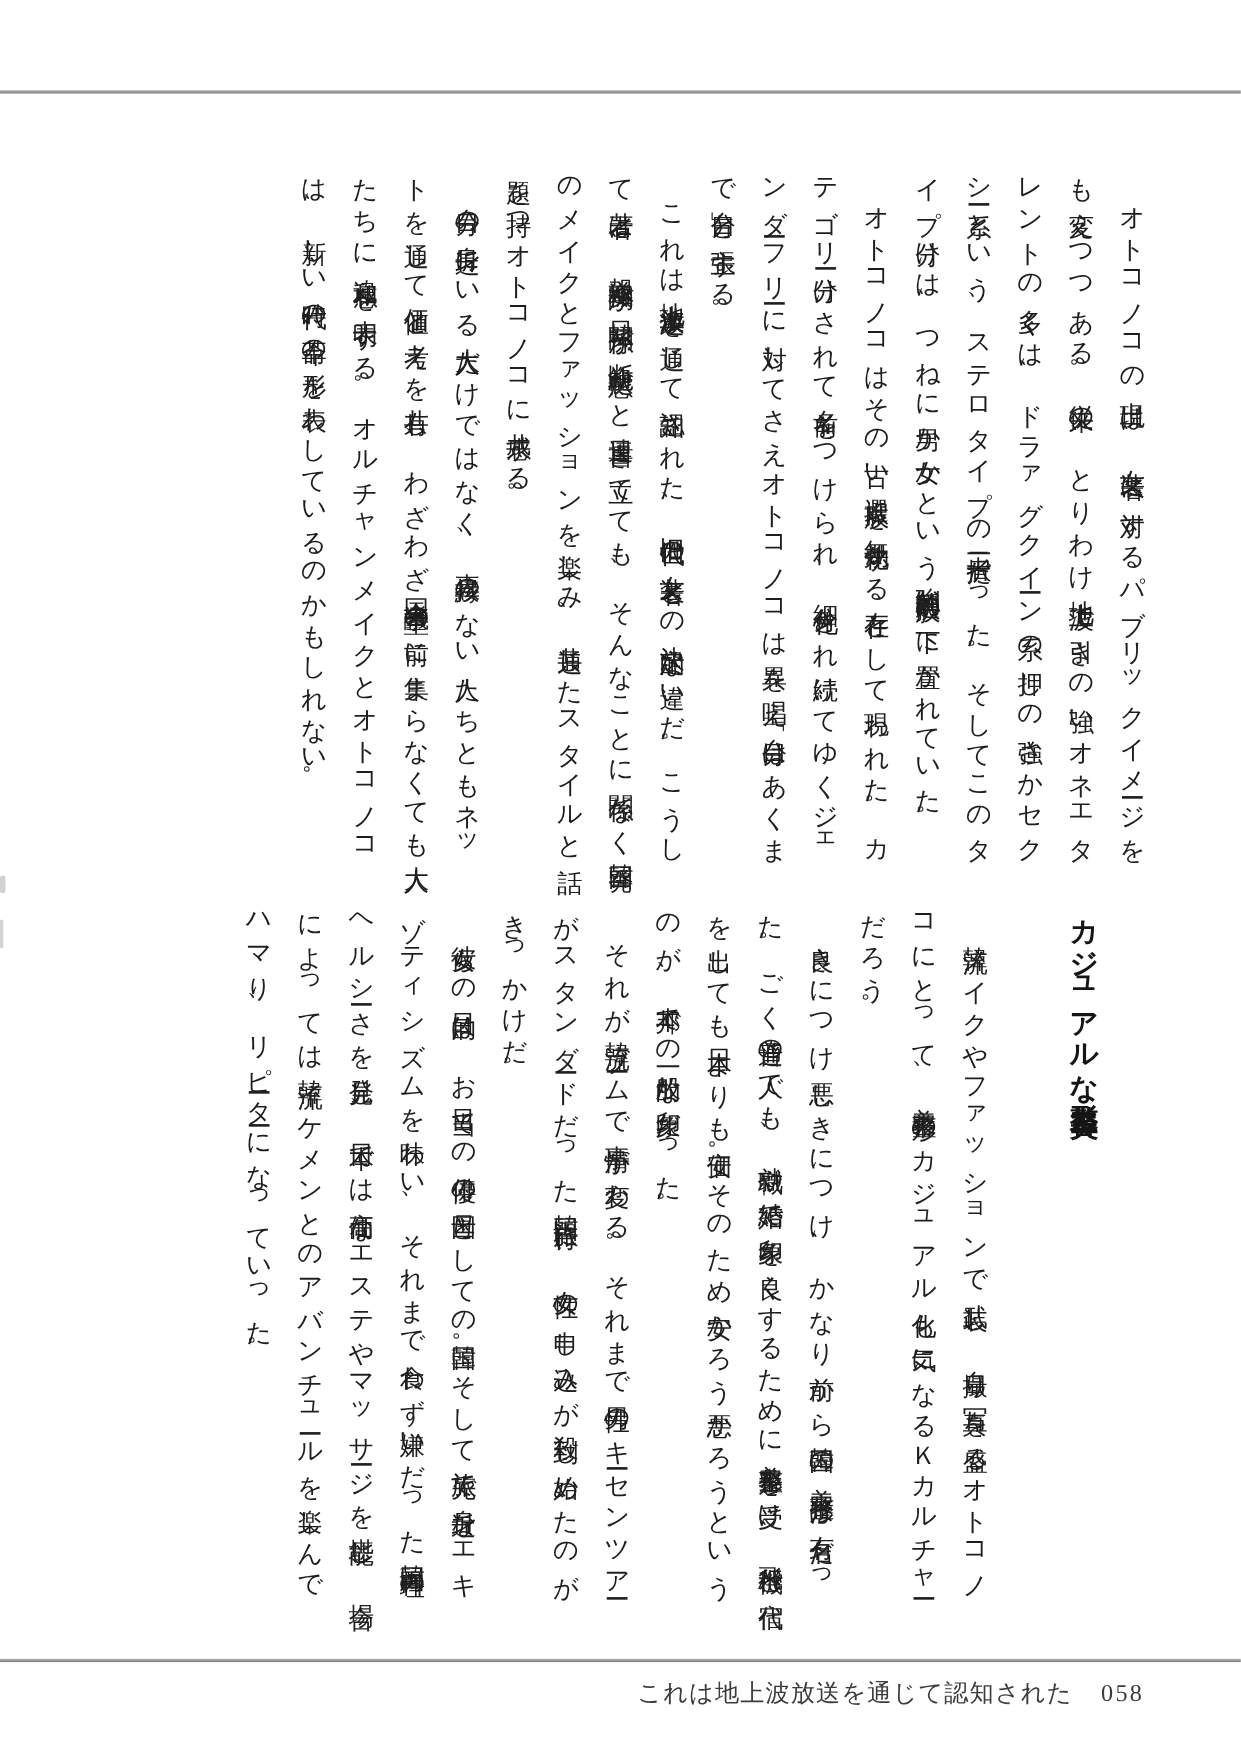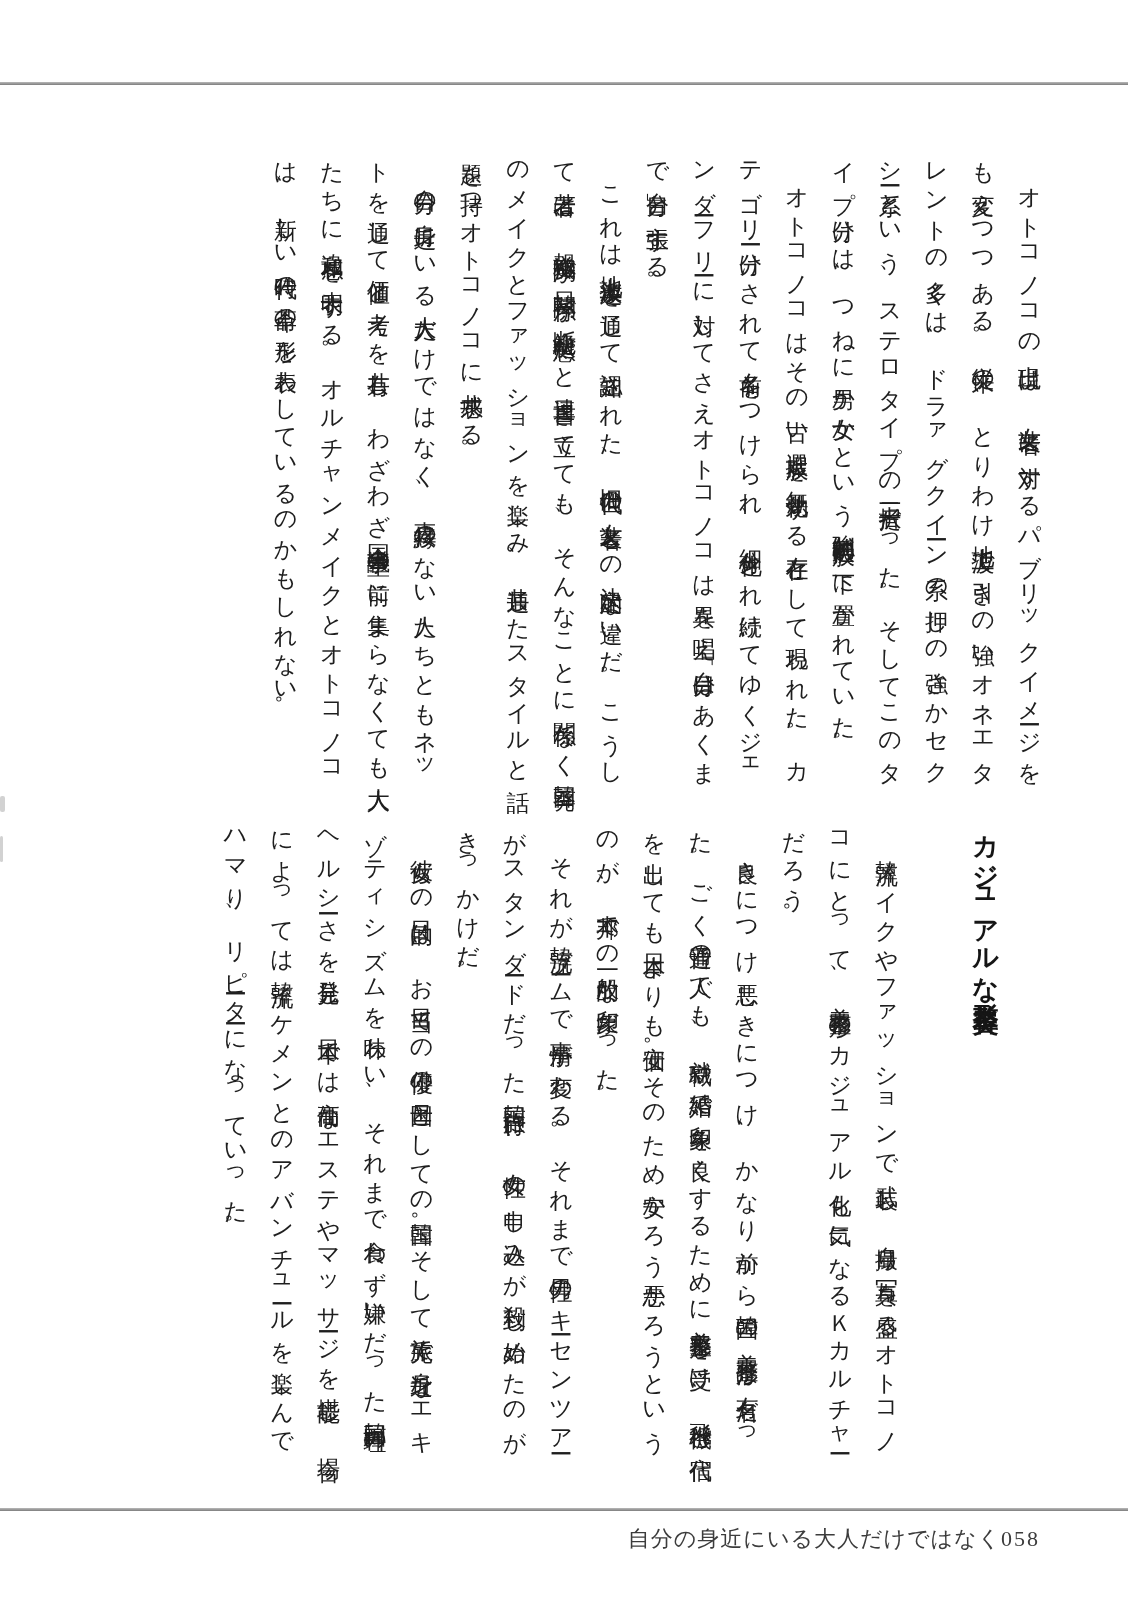--- a/index.html
+++ b/index.html
@@ -47,21 +47,21 @@
   }
 
   #footer {
     position: absolute;
     top: 1524px; right: 88px;
     font-size: 22px;
     color: #3c3c3c;
     letter-spacing: 1px;
     white-space: nowrap;
   }
-  #footer .pagenum { letter-spacing: 2px; }
+  #footer .pagenum { margin-left: 26px; letter-spacing: 2px; }
 
   .smudge { position: absolute; left: 0; background: #d2d2d2; border-radius: 2px; }
   .s1 { top: 796px; width: 5px; height: 16px; }
   .s2 { top: 836px; width: 3px; height: 26px; }
 </style>
 </head>
 <body>
 
 <div class="page">
 
@@ -79,19 +79,19 @@
   <section id="bottom-block" class="vtext body-text">
     <p>　韓流メイクやファッションで武装し、自撮り写真を盛るオトコノコにとって、美容整形のカジュアル化も気になるＫカルチャーだろう。</p>
     <p>　良きにつけ悪しきにつけ、かなり前から韓国の美容整形は有名だった。ごく普通の人でも、就職や結婚で印象を良くするために美容整形を受け、飛行機と宿代を出しても日本よりも安価。そのため安かろう悪かろうというのが、本邦での一般的な印象だった。</p>
     <p>　それが韓流ブームで事情が変わる。それまで男性のキーセンツアーがスタンダードだった韓国旅行に、女性の申し込みが殺到し始めたのがきっかけだ。</p>
     <p>　彼女らの目的は、お目当ての俳優の母国としての韓国。そして旅先で身近なエキゾティシズムを味わい、それまで食わず嫌いだった韓国料理のヘルシーさを発見し、日本では高価なエステやマッサージを堪能し、場合によっては韓流イケメンとのアバンチュールを楽しんでハマり、リピーターになっていった。</p>
   </section>
 
   <div class="rule footer-rule"></div>
 
   <footer id="footer">
-    <span>自分の身近にいる大人だけではなく</span><span class="pagenum">058</span>
+    <span>これは地上波放送を通じて認知された</span><span class="pagenum">058</span>
   </footer>
 
   <div class="smudge s1"></div>
   <div class="smudge s2"></div>
 
 </div>
 
 </body></html>

